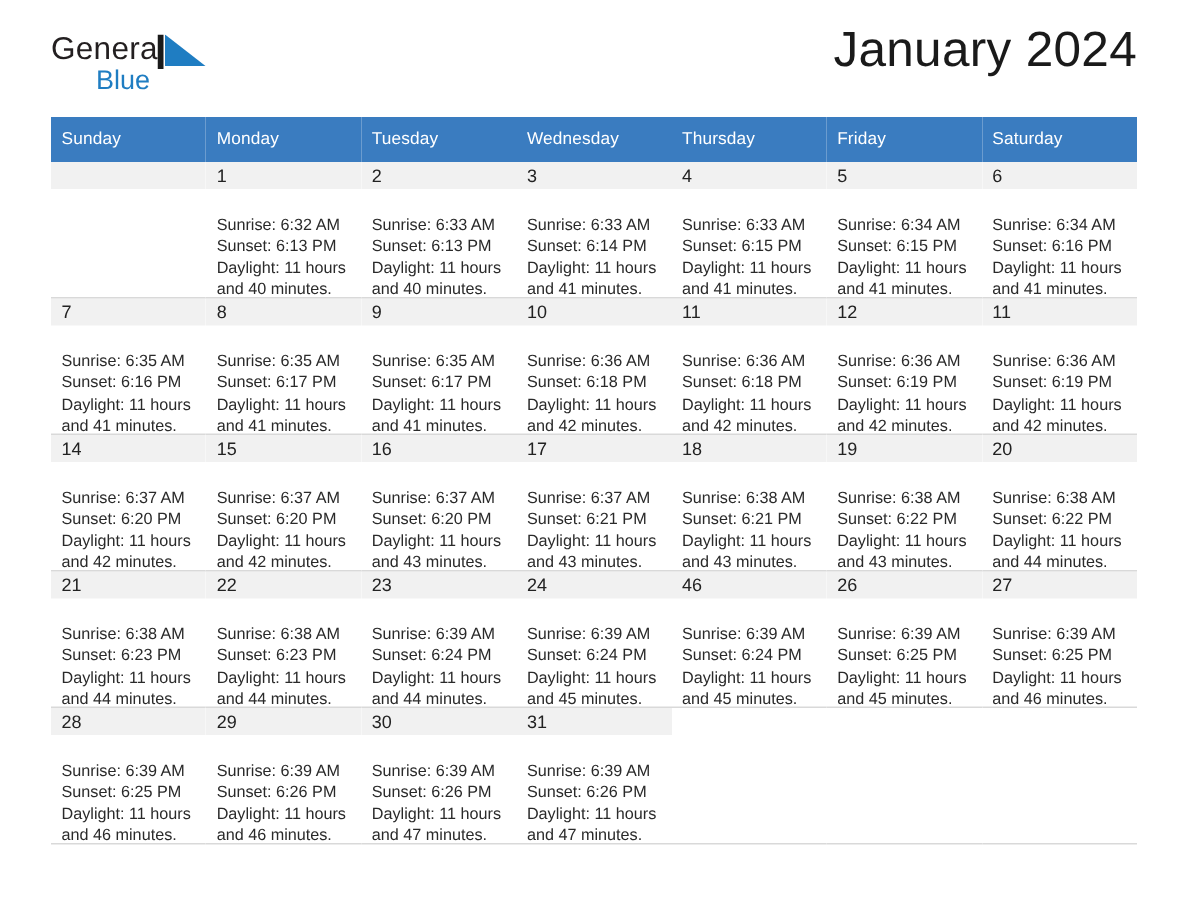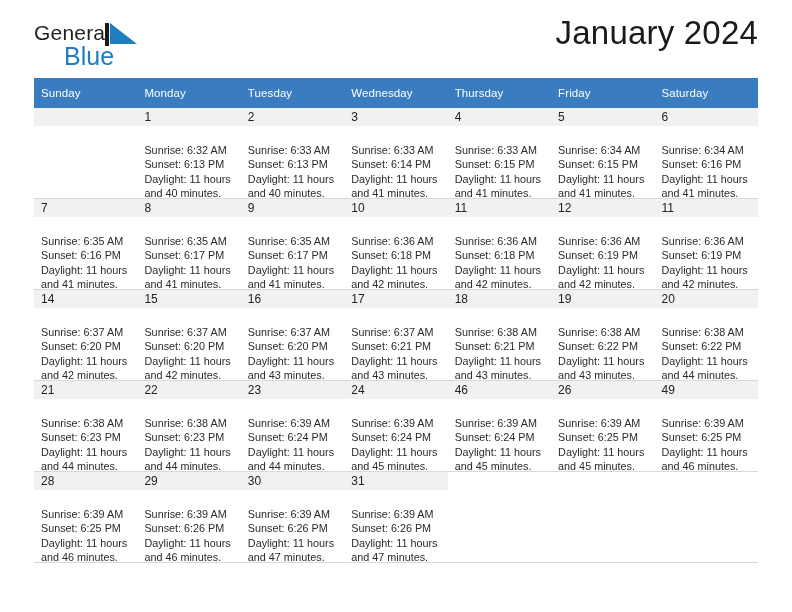--- a/index.html
+++ b/index.html
@@ -49,21 +49,21 @@
     position: absolute;
     left: 71px;
     top: 1px;
     width: 34px;
     height: 23px;
   }
   .brand-blue {
     position: absolute;
     left: 30px;
     top: 22px;
-    font-size: 25px;
+    font-size: 18px;
     color: #1f7dc2;
     line-height: 1;
   }
   .title-block {
     text-align: right;
     margin-top: 16px;
   }
   .cal-title {
     font-size: 33px;
     font-weight: normal;
@@ -463,21 +463,21 @@
               <div class="info">
                 <div>Sunrise: 6:39 AM</div>
                 <div>Sunset: 6:25 PM</div>
                 <div>Daylight: 11 hours</div>
                 <div>and 45 minutes.</div>
               </div>
             </div>
           </td>
           <td>
             <div class="daycell">
-              <div class="daynum">49</div>
+              <div class="daynum">27</div>
               <div class="info">
                 <div>Sunrise: 6:39 AM</div>
                 <div>Sunset: 6:25 PM</div>
                 <div>Daylight: 11 hours</div>
                 <div>and 46 minutes.</div>
               </div>
             </div>
           </td>
         </tr>
         <tr>

